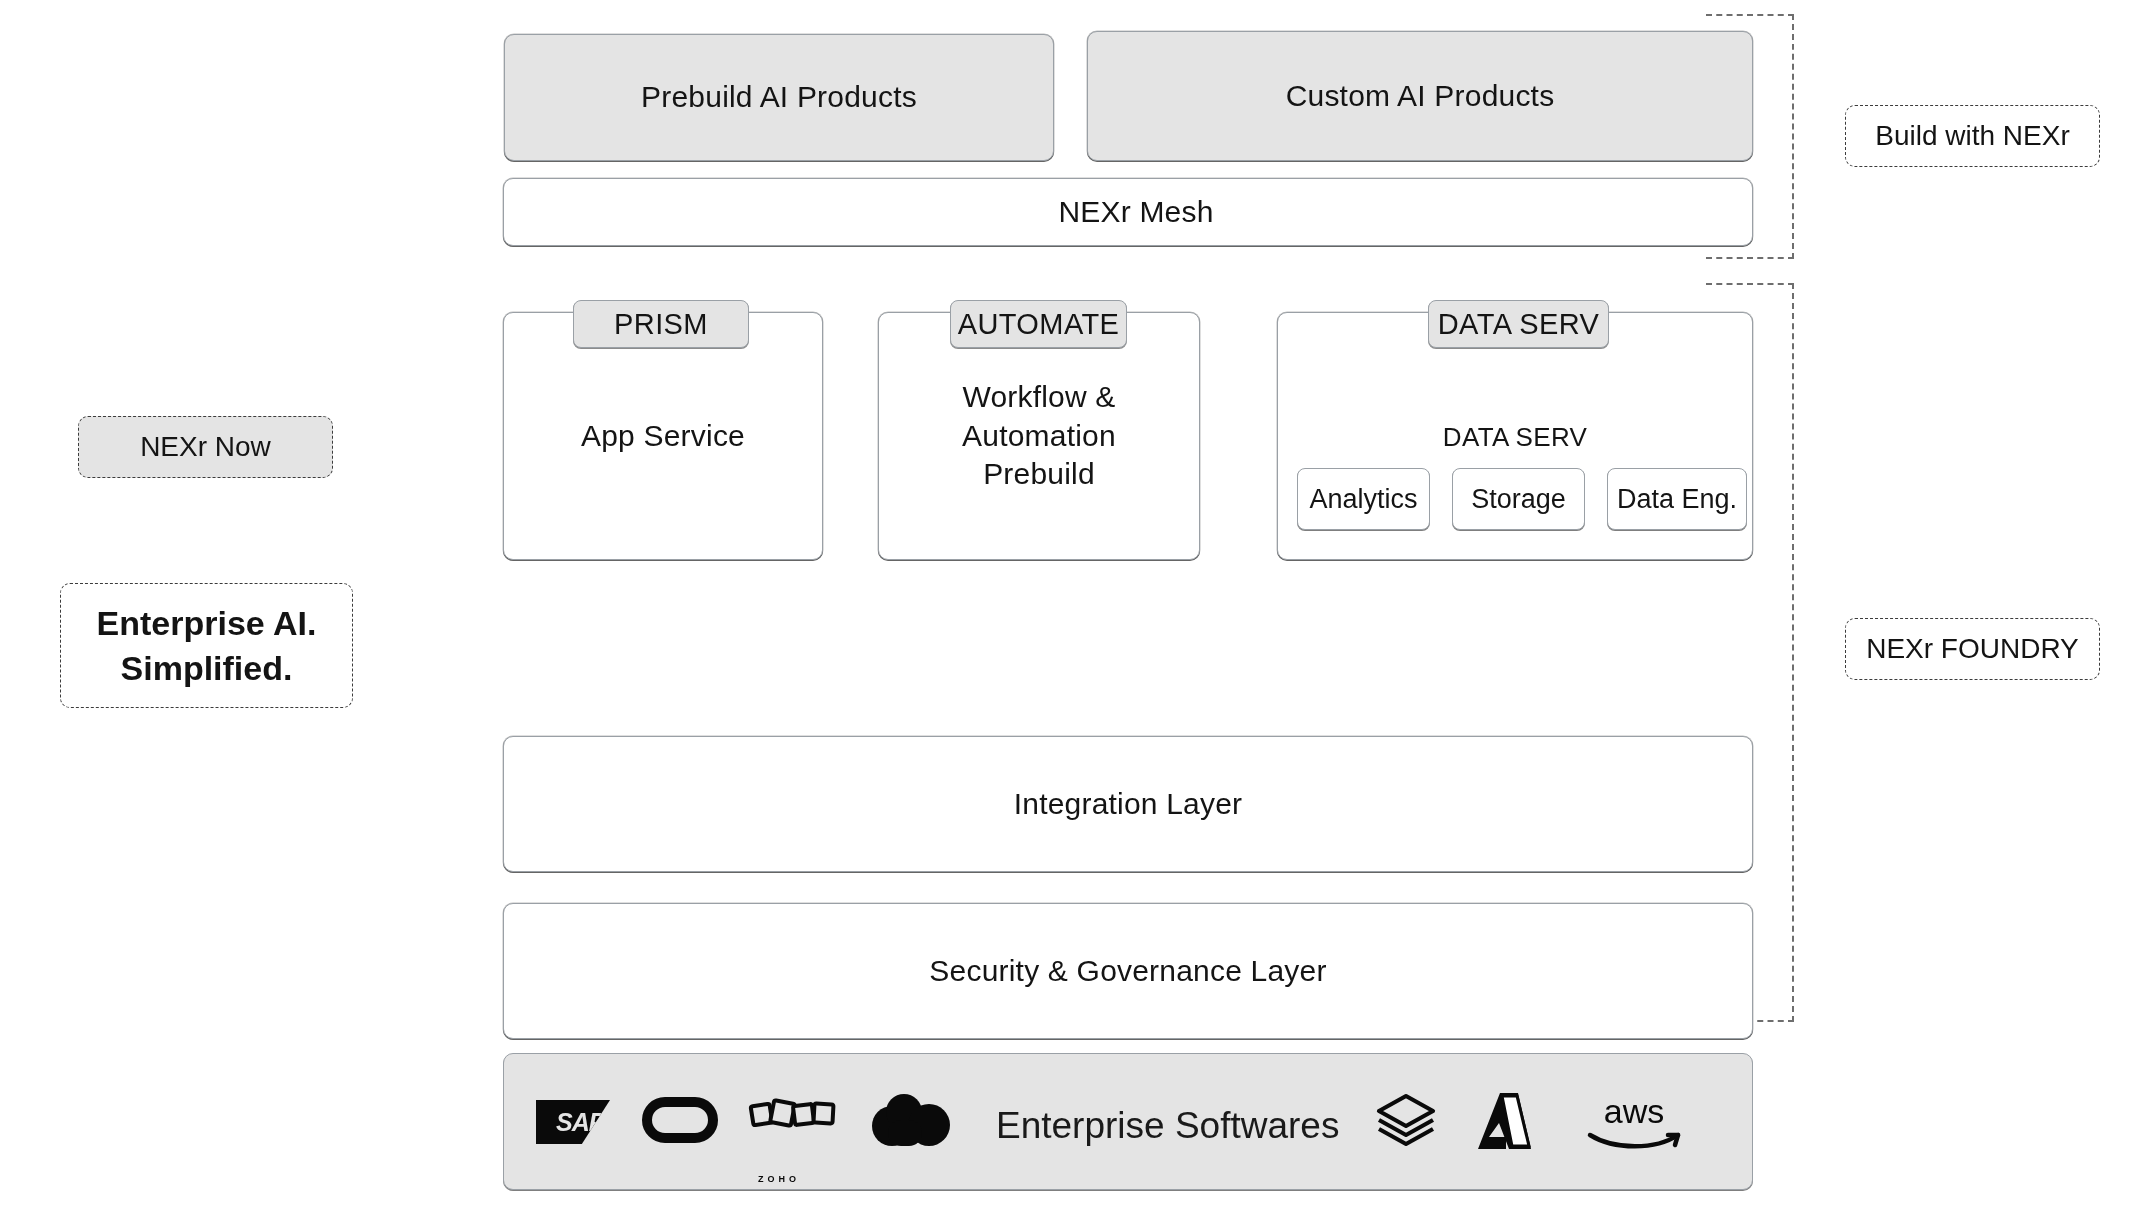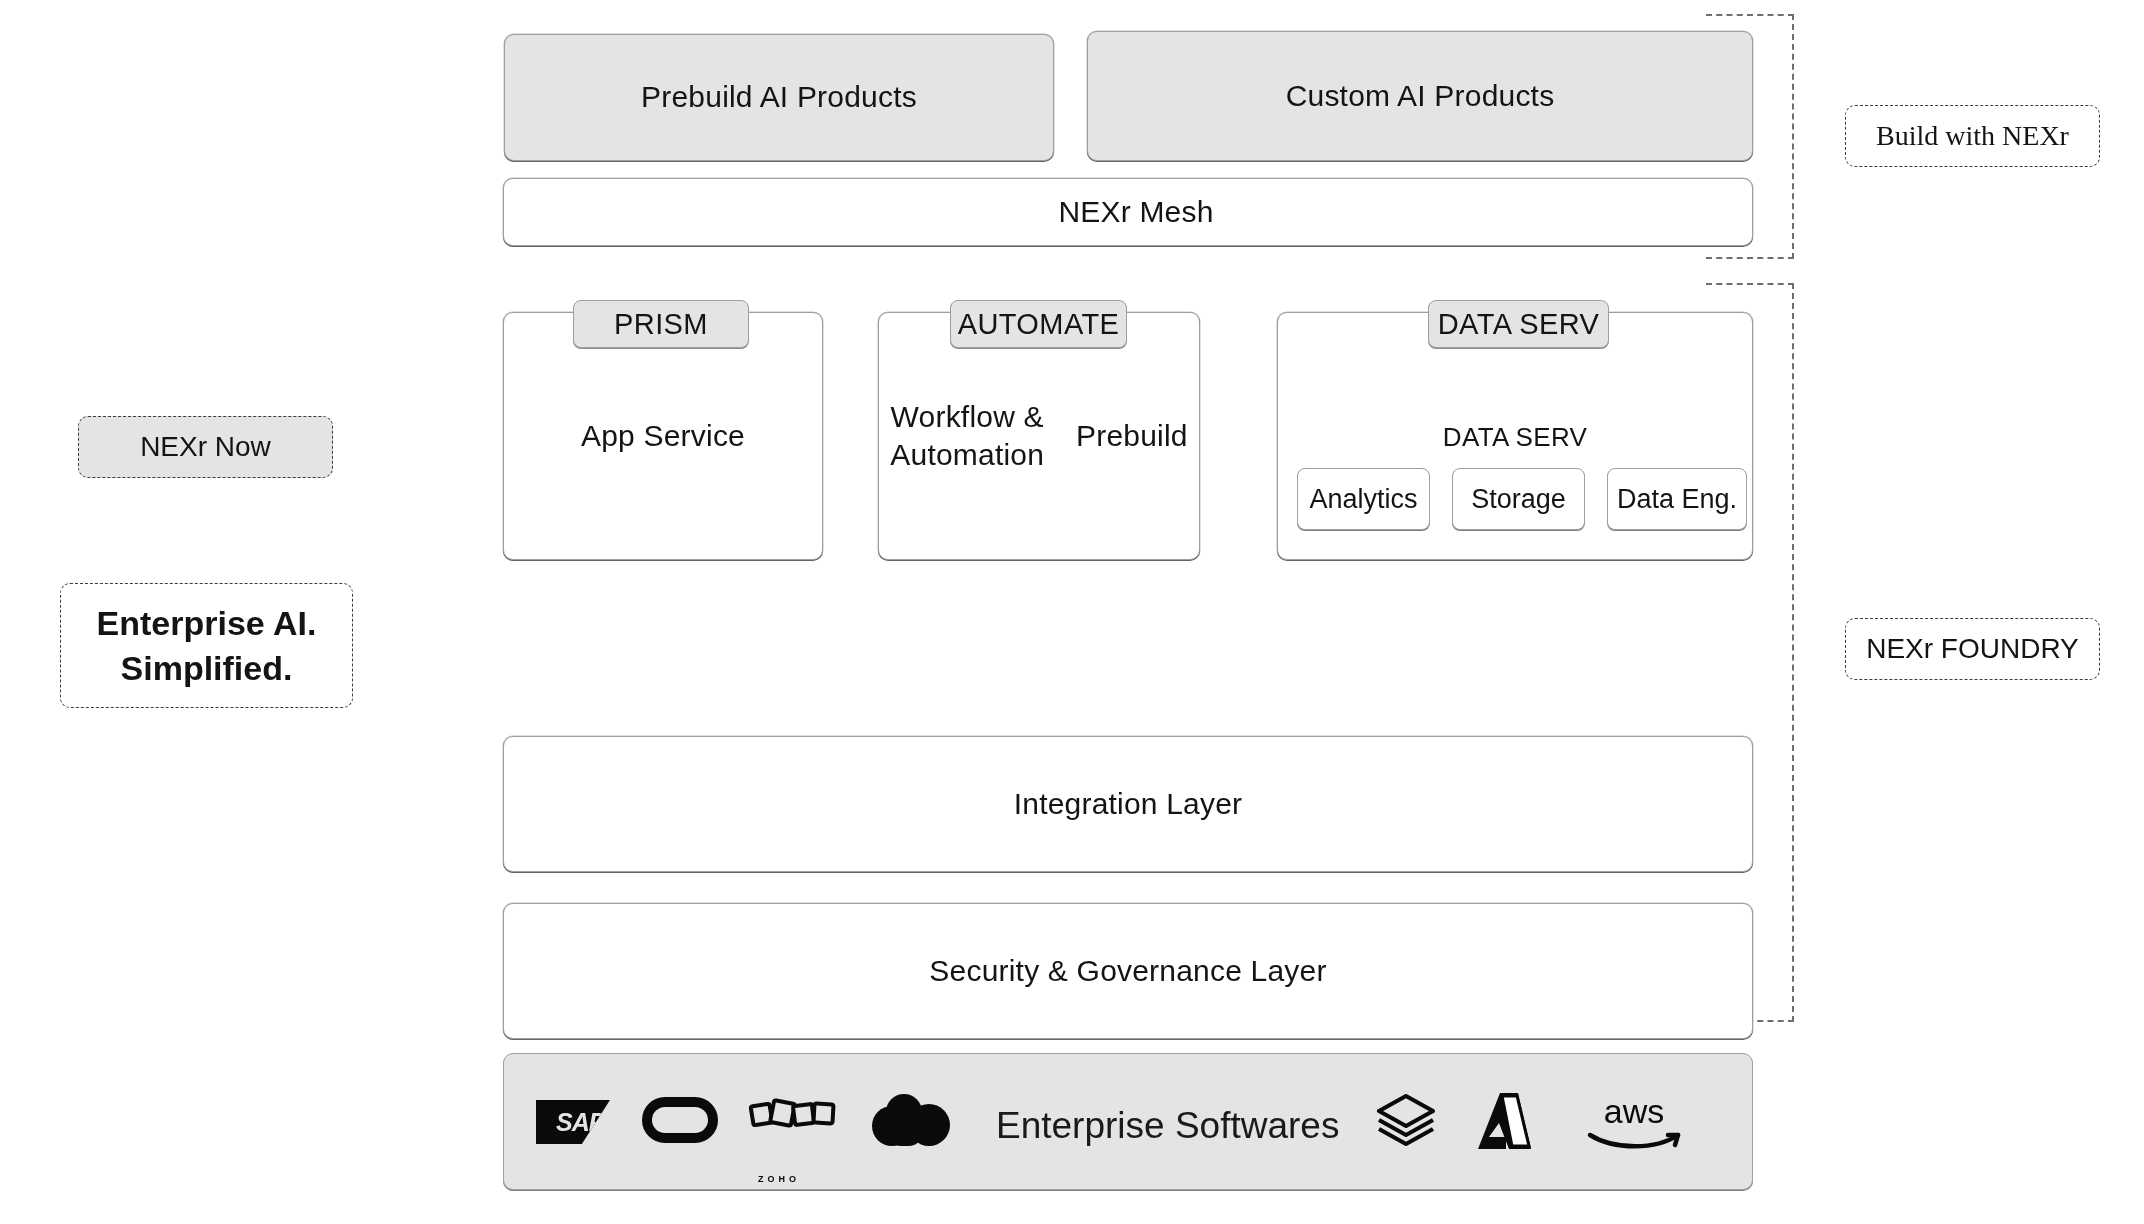--- a/index.html
+++ b/index.html
@@ -210,21 +210,21 @@
   .svg-mark svg { display: block; }
 </style>
 </head>
 <body>
 
 <div id="canvas">
 
   <div class="bracket" style="left:1706px; top:14px; width:88px; height:245px;"></div>
   <div class="bracket" style="left:1706px; top:283px; width:88px; height:739px;"></div>
 
-  <div class="chip" style="left:1845px; top:105px; width:255px; height:62px;font-family:Liberation Serif, serif;">
+  <div class="chip" style="left:1845px; top:105px; width:255px; height:62px;">
     <span class="label">Build with NEXr</span>
   </div>
   <div class="chip" style="left:1845px; top:618px; width:255px; height:62px;">
     <span class="label">NEXr FOUNDRY</span>
   </div>
 
   <div class="chip filled" style="left:78px; top:416px; width:255px; height:62px;">
     <span class="label">NEXr Now</span>
   </div>
   <div class="chip headline" style="left:60px; top:583px; width:293px; height:125px; flex-direction:column;">
@@ -243,21 +243,21 @@
     <span class="label">NEXr Mesh</span>
   </div>
 
   <div class="box" style="left:503px; top:312px; width:320px; height:248px;">
     <span class="label">App Service</span>
   </div>
   <div class="badge" style="left:573px; top:290px; width:176px; height:48px;">
     <span class="label">PRISM</span>
   </div>
 
-  <div class="box" style="left:878px; top:312px; width:322px; height:248px; flex-direction:row;">
+  <div class="box" style="left:878px; top:312px; width:322px; height:248px; flex-direction:column;">
     <span class="label">Workflow &amp; Automation</span>
     <span class="label">Prebuild</span>
   </div>
   <div class="badge" style="left:950px; top:290px; width:177px; height:48px;">
     <span class="label">AUTOMATE</span>
   </div>
 
   <div class="box" style="left:1277px; top:312px; width:476px; height:248px;"></div>
   <div class="badge" style="left:1428px; top:290px; width:181px; height:48px;">
     <span class="label">DATA SERV</span>

